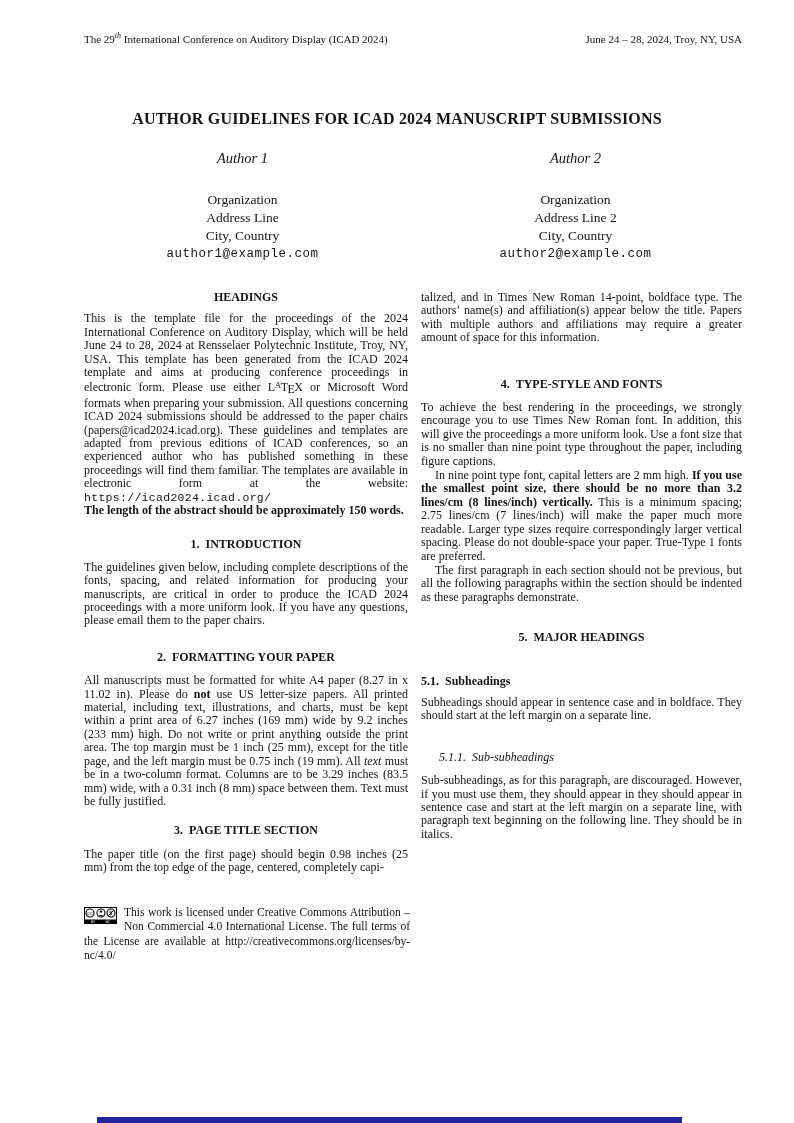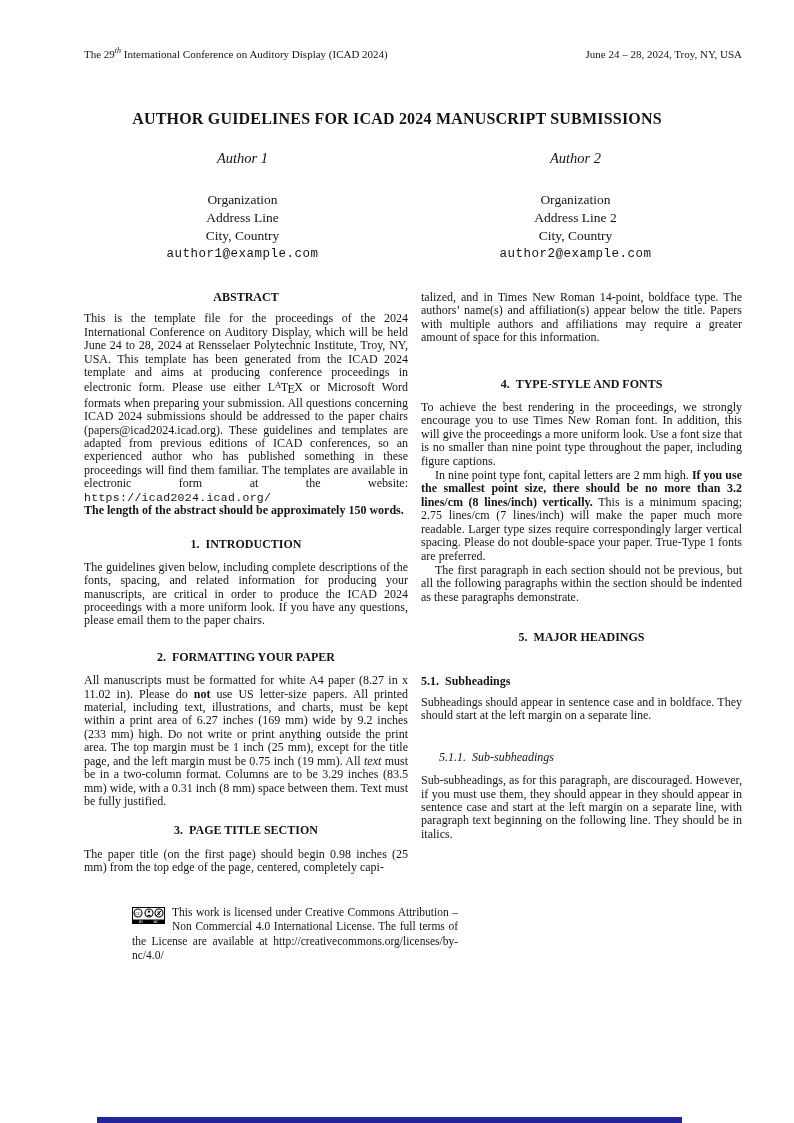--- a/index.html
+++ b/index.html
@@ -1,20 +1,20 @@
 <!DOCTYPE html>
 <html><head>
 <meta charset="utf-8">
 <style>
   html,body{margin:0;padding:0;background:#ffffff;}
   .page{position:relative;width:794px;height:1123px;background:#ffffff;margin:0 auto;
         font-family:"Liberation Serif", serif;color:#141414;overflow:hidden;}
 
   
-  .runhead{position:absolute;left:84px;right:52px;top:48px;display:flex;
+  .runhead{position:absolute;left:84px;right:52px;top:33px;display:flex;
            justify-content:space-between;font-size:11px;}
   .runhead .sup{font-size:8px;font-style:italic;vertical-align:super;line-height:0;}
 
   
   .title{position:absolute;left:0;right:0;top:110px;text-align:center;
          font-size:16px;font-weight:bold;letter-spacing:0.2px;}
   .authors{position:absolute;left:76px;right:52px;top:150px;display:flex;align-items:flex-end;}
   .author{flex:1;text-align:center;}
   .author .name{font-style:italic;font-size:14.5px;margin-bottom:24px;}
   .author .line{font-size:13.5px;line-height:18px;}
@@ -37,21 +37,21 @@
   .h-s2{margin:23px 0 10px 0;}
   .h-s3{margin:16px 0 10px 0;}
   .h-s4{margin:33px 0 10px 0;}
   .h-s5{margin:27px 0 10px 0;}
   .h-sub{margin:30px 0 8px 0;text-align:left;}
   .h-subsub{margin:28px 0 10px 0;text-align:left;font-weight:normal;font-style:italic;
             padding-left:18px;}
 
   
   .license{position:absolute;left:84px;top:893px;width:326px;font-size:11.5px;
-           line-height:14.5px;text-align:justify;margin-left:48px;}
+           line-height:14.5px;text-align:justify;}
   .license svg{float:left;margin:2px 7px 0 0;}
 
   
   .bottom-bar{position:absolute;left:97px;bottom:0;width:585px;height:6px;background:#24249c;}
 </style>
 </head>
 <body>
 
 <div class="page">
 
@@ -73,21 +73,21 @@
     <div class="author">
       <div class="name">Author 2</div>
       <div class="line">Organization</div>
       <div class="line">Address Line 2</div>
       <div class="line">City, Country</div>
       <div class="email">author2@example.com</div>
     </div>
   </div>
 
   <div class="col col-left">
-    <h3 class="h-abstract">ABSTRACT</h3>
+    <h3 class="h-abstract">HEADINGS</h3>
     <p><span>This is the template file for the proceedings of the 2024 International Conference on Auditory Display, which will be held June 24 to 28, 2024 at Rensselaer Polytechnic Institute, Troy, NY, USA. This template has been generated from the ICAD 2024 template and aims at producing conference proceedings in electronic form. Please use either </span><span class="latex"><span>L</span><span style="font-size:75%;vertical-align:0.28em;margin:0 -0.05em;">A</span><span>T</span><span style="vertical-align:-0.2em;margin:0 -0.05em;">E</span><span>X</span></span><span> or Microsoft Word formats when preparing your submission. All questions concerning ICAD 2024 submissions should be addressed to the paper chairs (papers@icad2024.icad.org). These guidelines and templates are adapted from previous editions of ICAD conferences, so an experienced author who has published something in these proceedings will find them familiar. The templates are available in electronic form at the website: </span><span class="mono">https://icad2024.icad.org/</span><br>
     <span class="b">The length of the abstract should be approximately 150 words.</span></p>
 
     <h3 class="h-s1">1. INTRODUCTION</h3>
     <p>The guidelines given below, including complete descriptions of the fonts, spacing, and related information for producing your manuscripts, are critical in order to produce the ICAD 2024 proceedings with a more uniform look. If you have any questions, please email them to the paper chairs.</p>
 
     <h3 class="h-s2">2. FORMATTING YOUR PAPER</h3>
     <p><span>All manuscripts must be formatted for white A4 paper (8.27 in x 11.02 in). Please do </span><span class="b">not</span><span> use US letter-size papers. All printed material, including text, illustrations, and charts, must be kept within a print area of 6.27 inches (169 mm) wide by 9.2 inches (233 mm) high. Do not write or print anything outside the print area. The top margin must be 1 inch (25 mm), except for the title page, and the left margin must be 0.75 inch (19 mm). All </span><span class="i">text</span><span> must be in a two-column format. Columns are to be 3.29 inches (83.5 mm) wide, with a 0.31 inch (8 mm) space between them. Text must be fully justified.</span></p>
 
     <h3 class="h-s3">3. PAGE TITLE SECTION</h3>

